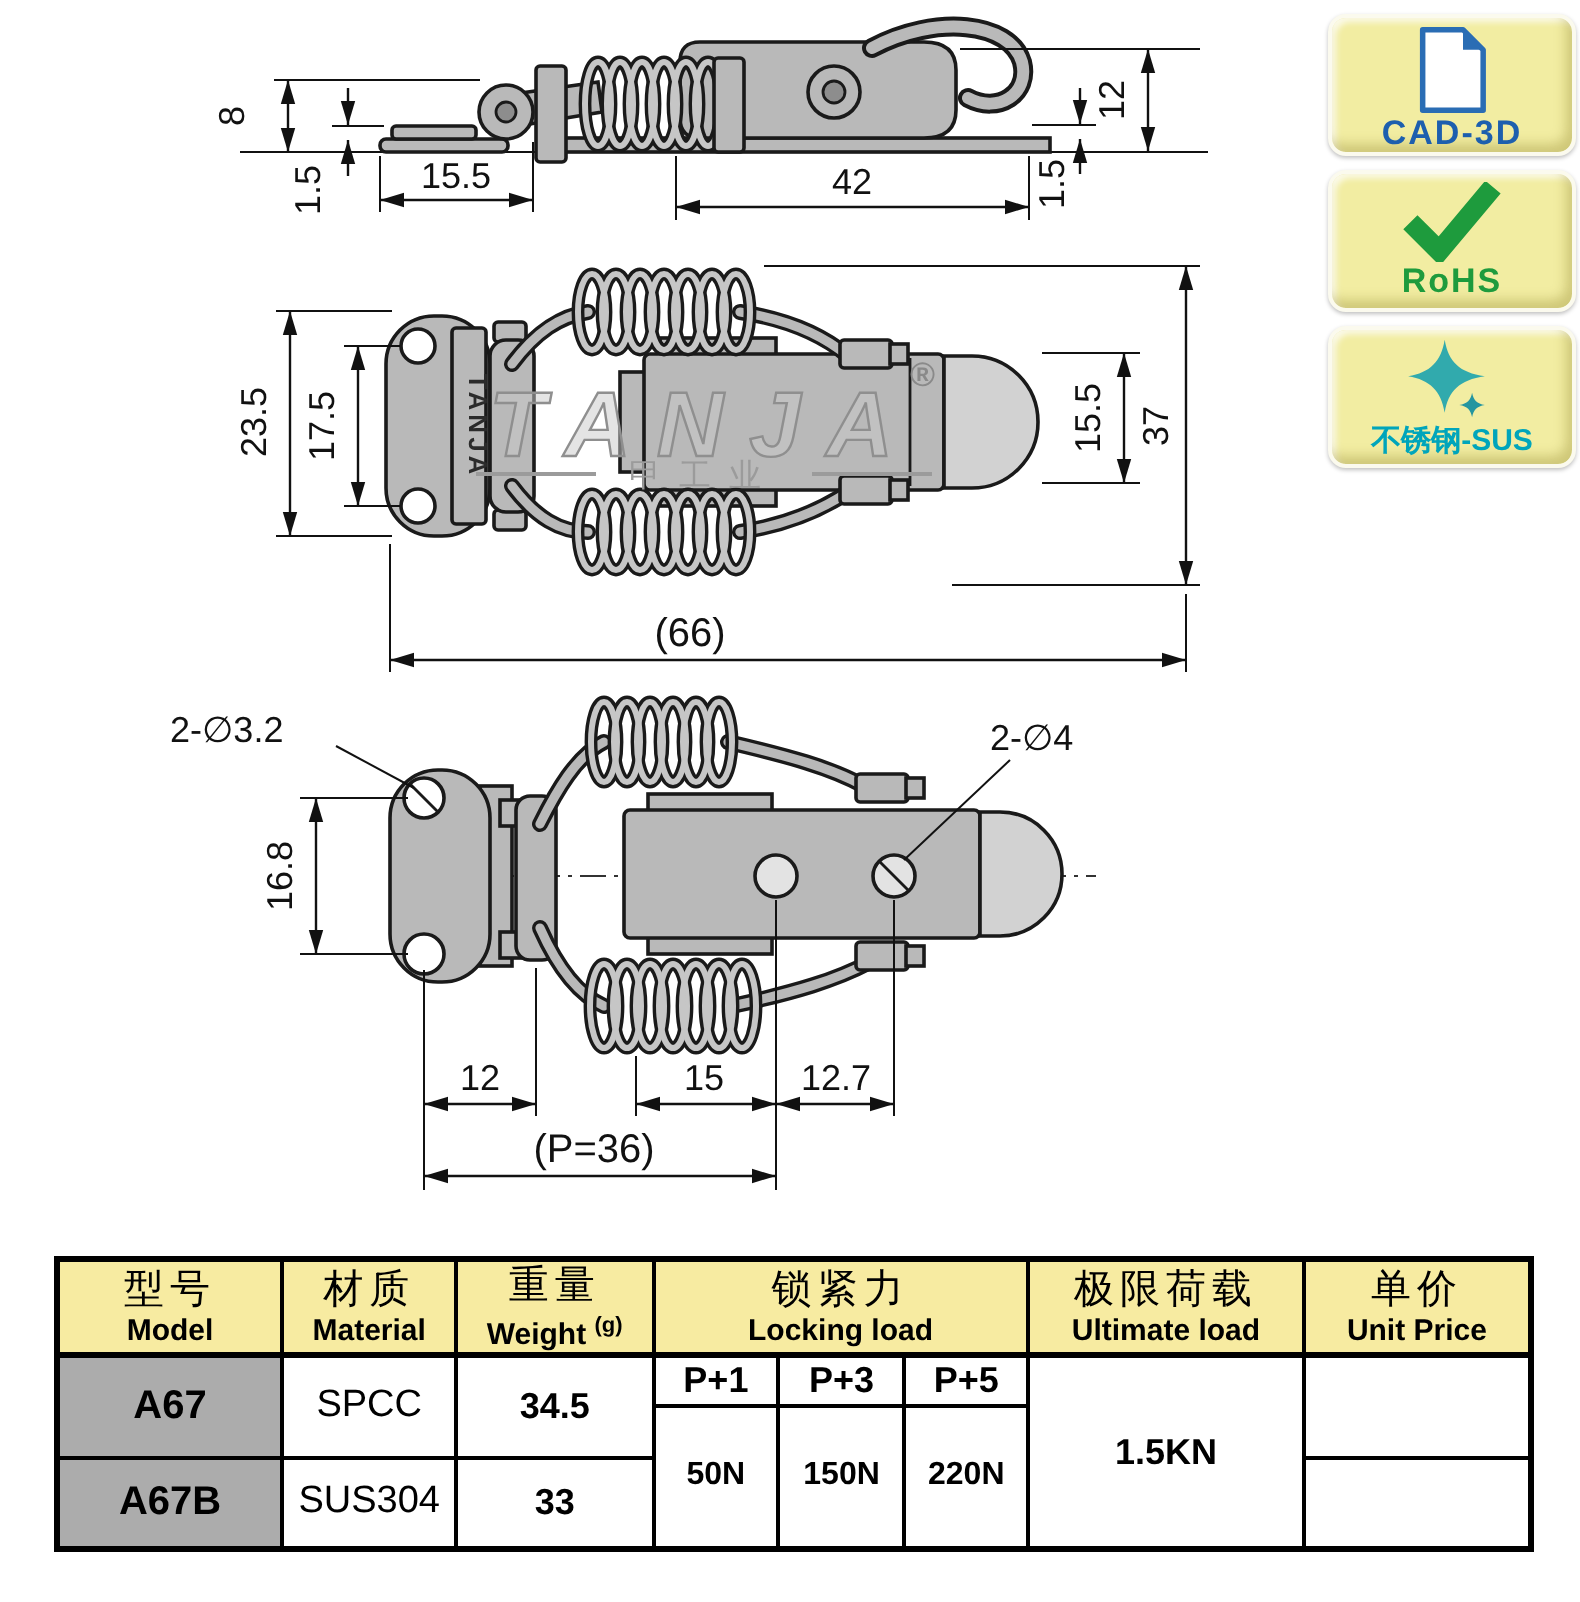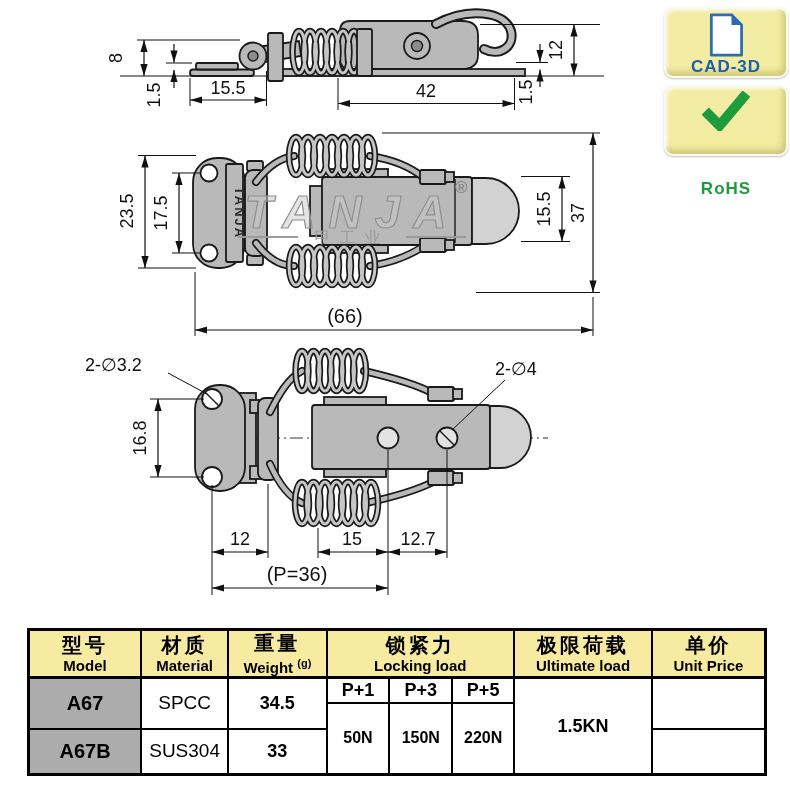--- a/index.html
+++ b/index.html
@@ -37,32 +37,32 @@
   .badge{
     width:124px;height:71px;margin-bottom:7px;border-radius:9px;box-sizing:border-box;
     background:#f2eda2;border:2px solid #fbfaee;
     box-shadow:inset -3px -4px 6px rgba(140,128,40,.35), inset 2px 2px 3px rgba(255,255,255,.8), 0 1px 2px rgba(0,0,0,.25);
     display:flex;flex-direction:column;align-items:center;
     padding-bottom:5px;
   }
   .badge-icon{flex:1;display:flex;align-items:center;justify-content:center;padding-top:4px;}
   .badge-label{font-weight:bold;font-size:17px;line-height:19px;}
   .b-cad{color:#1d5fae;letter-spacing:1px;}
-  .b-rohs{color:#1e9b3d;letter-spacing:1px;margin-top:48px;}
+  .b-rohs{color:#1e9b3d;letter-spacing:1px;}
   .b-sus{color:#00a5bb;font-size:15px;}
   .b-damp{color:#111;letter-spacing:5px;}
   
   #spec-table{
     position:absolute;left:27px;top:628px;width:740px;
     border-collapse:collapse;table-layout:fixed;border:3px solid #000;
     font-family:"Liberation Sans",sans-serif;color:#000;
   }
   #spec-table td,#spec-table th{border:2px solid #000;text-align:center;vertical-align:middle;padding:0;overflow:hidden;}
   #spec-table tr.hdr th{background:#f7eba1;border-bottom:3px solid #000;}
-  .zh{font-size:20px;font-weight:bold;letter-spacing:3px;line-height:24px;}
+  .zh{font-size:20px;font-weight:normal;letter-spacing:3px;line-height:24px;}
   .en{font-size:15px;font-weight:bold;line-height:17px;}
   .en sup{font-size:11px;}
   .model-cell{background:#acacac;font-size:20px;font-weight:bold;}
   .mat-cell{font-size:19px;font-weight:normal;}
   .wt-cell{font-size:18px;font-weight:bold;}
   .p-cell{font-size:18px;font-weight:bold;}
   .n-cell{font-size:16px;font-weight:bold;margin-top:17px;}
   .ult-cell{font-size:18px;font-weight:bold;}
 </style>
 </head>
@@ -309,20 +309,29 @@
     <span class="badge-label b-cad">CAD-3D</span>
   </div>
   <div class="badge">
     <span class="badge-icon">
       <svg width="52" height="40" viewBox="0 0 52 44">
         <path d="M7,26 L19,38 L45,7" fill="none" stroke="#1e9b3d" stroke-width="11" stroke-linecap="square"></path>
       </svg>
     </span>
     <span class="badge-label b-rohs">RoHS</span>
   </div>
+  <div class="badge">
+    <span class="badge-icon">
+      <svg width="46" height="42" viewBox="0 0 48 46">
+        <path d="M20,1 C22,13 28,19 42,21 C28,23 22,29 20,41 C18,29 12,23 0,21 C12,19 18,13 20,1 Z" fill="#31aaad"></path>
+        <path d="M35,30 C35.7,34 37.7,36 42,36.7 C37.7,37.4 35.7,39.4 35,43.4 C34.3,39.4 32.3,37.4 28,36.7 C32.3,36 34.3,34 35,30 Z" fill="#2596a0"></path>
+      </svg>
+    </span>
+    <span class="badge-label b-sus">不锈钢-SUS</span>
+  </div>
 </div>
 
 <table id="spec-table">
   <colgroup>
     <col style="width:111px">
       <col style="width:86px">
       <col style="width:97px">
     <col style="width:62px">
       <col style="width:62px">
       <col style="width:61px">

